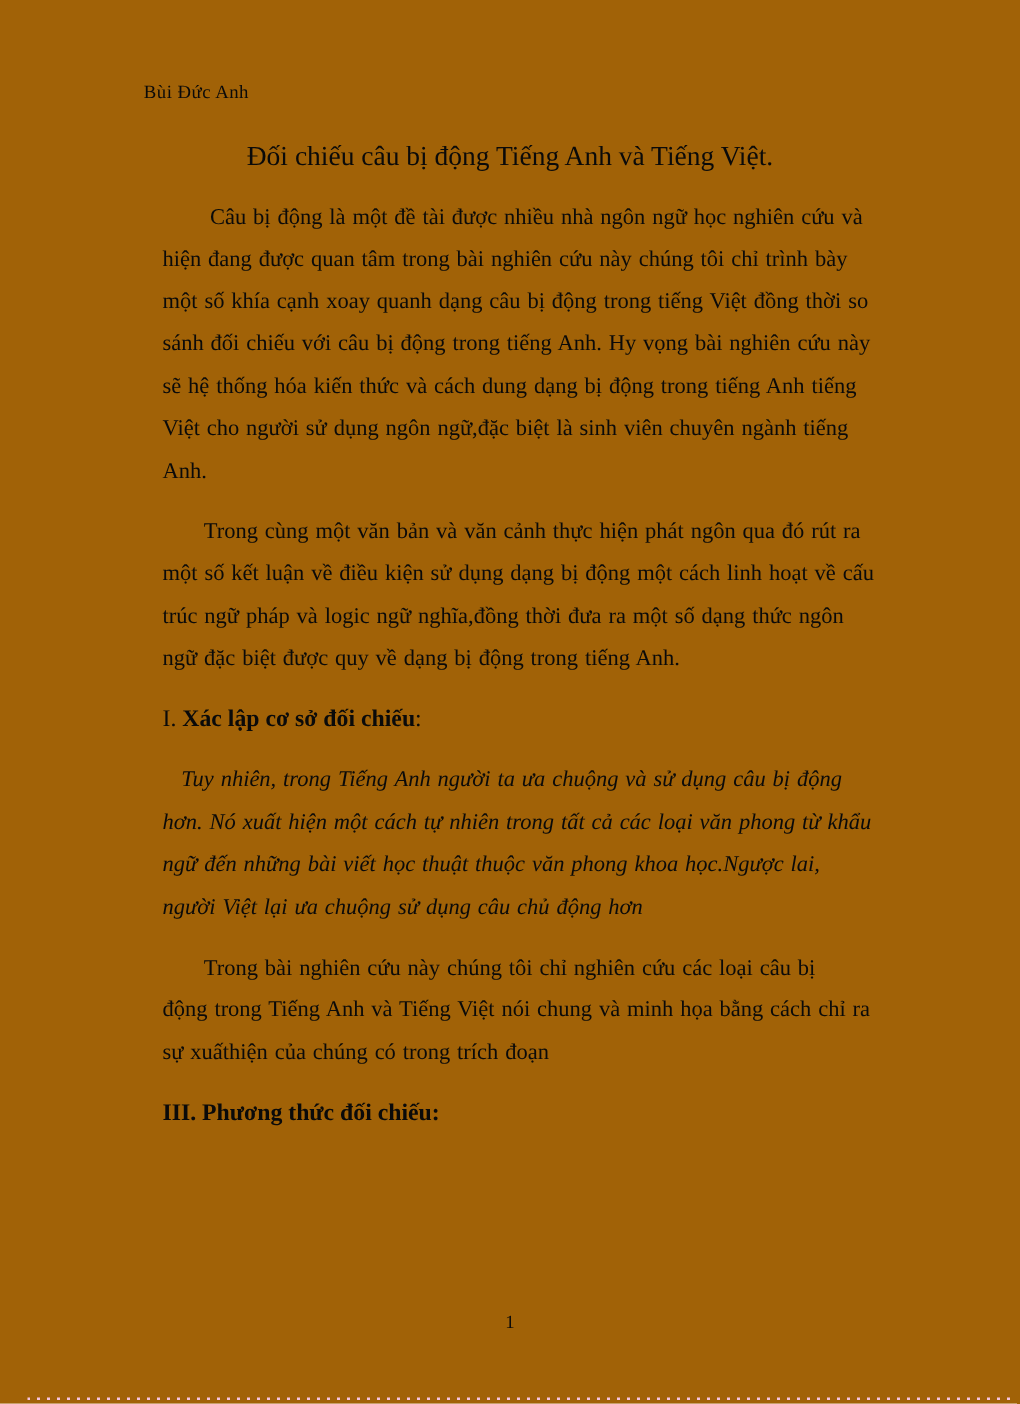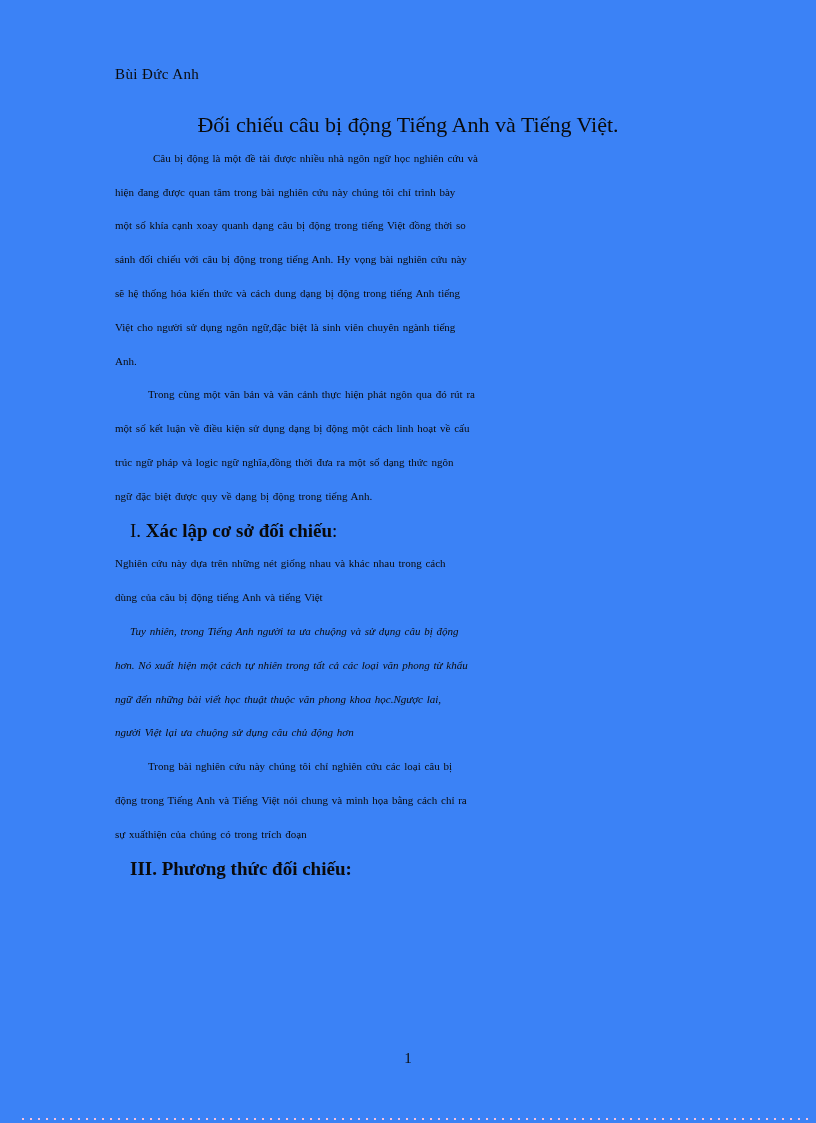--- a/index.html
+++ b/index.html
@@ -4,21 +4,21 @@
 <style>
   html, body {
     margin: 0;
     padding: 0;
     background: #ffffff;
   }
   .page {
     position: relative;
     width: 816px;
     height: 1123px;
-    background: #3b82f6;
+    background: #a16207;
     color: #0a0a0a;
     font-family: "Liberation Serif", "DejaVu Serif", serif;
     overflow: hidden;
   }
   .doc {
     position: absolute;
     left: 115px;
     top: 64px;
     width: 632px;
   }
@@ -29,22 +29,22 @@
   }
   .title {
     margin-top: 24px;
     width: 586px;
     text-align: center;
     font-size: 22px;
     line-height: 33.8px;
     white-space: pre-line;
   }
   .para {
-    margin: 0;
-    font-size: 11px;
+    margin: 15px;
+    font-size: 18px;
     line-height: 33.8px;
     white-space: pre-line;
     word-spacing: 1px;
   }
   .indent-p1 { text-indent: 38px; }
   .indent-p2 { text-indent: 33px; }
   .indent-p3 { text-indent: 0; }
   .indent-p4 { text-indent: 5px; }
   .indent-p5 { text-indent: 15px; font-style: italic; }
   .indent-p6 { text-indent: 33px; }
@@ -99,22 +99,20 @@
 Việt cho người sử dụng ngôn ngữ,đặc biệt là sinh viên chuyên ngành tiếng
 Anh.</p>
 
     <p class="para indent-p2">Trong cùng một văn bản và văn cảnh thực hiện phát ngôn qua đó rút ra
 một số kết luận về điều kiện sử dụng dạng bị động một cách linh hoạt về cấu
 trúc ngữ pháp và logic ngữ nghĩa,đồng thời đưa ra một số dạng thức ngôn
 ngữ đặc biệt được quy về dạng bị động trong tiếng Anh.</p>
 
     <h2 class="heading"><span class="numeral">I. </span><span>Xác lập cơ sở đối chiếu</span><span class="colon">:</span></h2>
 
-    <p class="para indent-p3">Nghiên cứu này dựa trên những nét giống nhau và khác nhau trong cách
-dùng của câu bị động tiếng Anh và tiếng Việt</p>
 
 
     <p class="para indent-p5">Tuy nhiên, trong Tiếng Anh người ta ưa chuộng và sử dụng câu bị động
 hơn. Nó xuất hiện một cách tự nhiên trong tất cả các loại văn phong từ khẩu
 ngữ đến những bài viết học thuật thuộc văn phong khoa học.Ngược lai,
 người Việt lại ưa chuộng sử dụng câu chủ động hơn</p>
 
 
     <p class="para indent-p6">Trong bài nghiên cứu này chúng tôi chỉ nghiên cứu các loại câu bị
 động trong Tiếng Anh và Tiếng Việt nói chung và minh họa bằng cách chỉ ra

